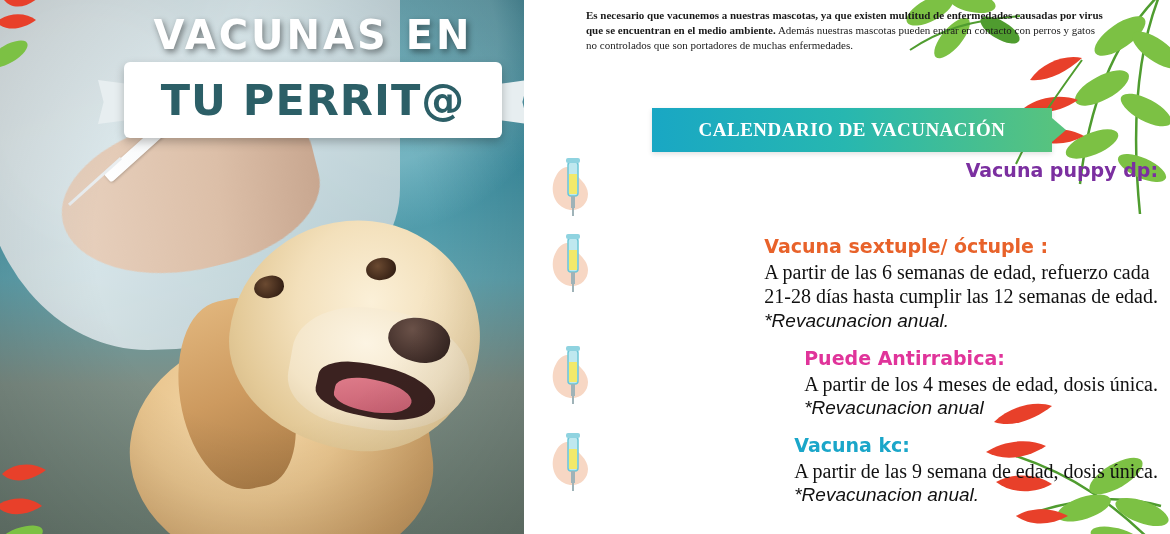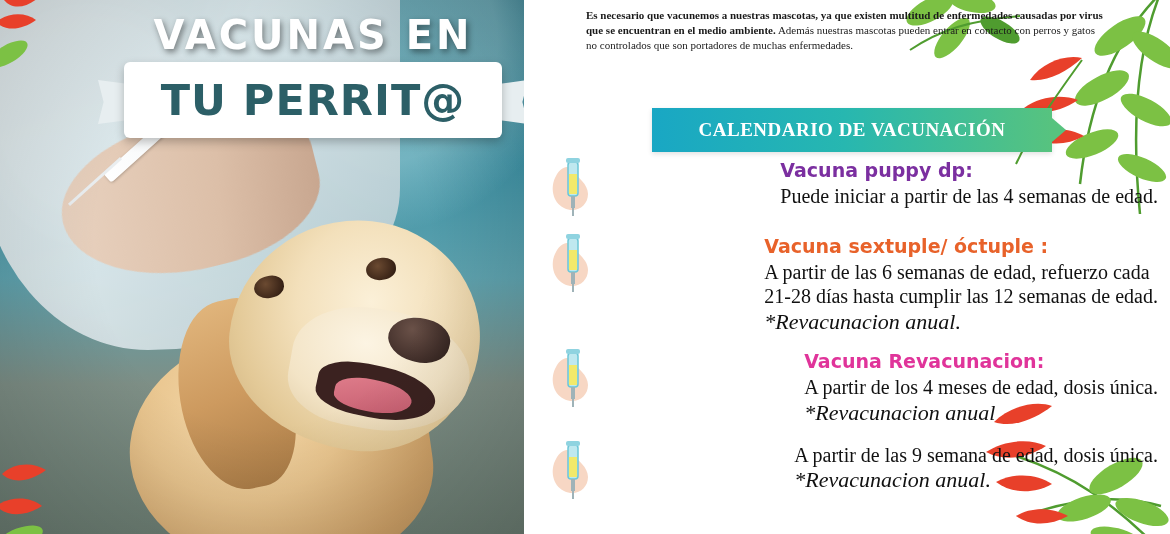--- a/index.html
+++ b/index.html
@@ -314,22 +314,22 @@
     margin: 0 0 2px 0;
     line-height: 1.15;
   }
   .vax-line {
     font-family: "Liberation Serif", serif;
     font-size: 20px;
     color: #111111;
     line-height: 1.22;
   }
   .vax-note {
-    font-family: Liberation Serif, serif;
-    font-size: 22px;
+    font-family: Liberation Sans, sans-serif;
+    font-size: 19px;
     font-style: italic;
     color: #111111;
     line-height: 1.22;
   }
 
   
   .deco { position: absolute; pointer-events: none; }
   .deco-tl { left: -14px; top: -18px; }
   .deco-bl { left: -10px; bottom: -20px; }
   .deco-tr { right: -10px; top: -16px; }
@@ -447,21 +447,20 @@
             <path d="M8 18 C2 28, 4 44, 16 50 C28 56, 40 48, 40 36 C40 26, 30 20, 24 12 C20 6, 12 10, 8 18 Z" fill="#f7d7c4"></path>
             <rect x="20" y="4" width="10" height="34" rx="3" fill="#bfe8ef" stroke="#6cc6d8" stroke-width="1.5"></rect>
             <rect x="21" y="16" width="8" height="20" fill="#f2e96a"></rect>
             <rect x="18" y="0" width="14" height="5" rx="2" fill="#8fd3e0"></rect>
             <rect x="23" y="38" width="4" height="12" fill="#9fb3b8"></rect>
             <rect x="24" y="50" width="2" height="8" fill="#9fb3b8"></rect>
           </svg>
         </div>
         <div class="vax-body">
           <div class="vax-title" style="color:#7b2fa0">Vacuna puppy dp:</div>
-          <div class="vax-line">Puede iniciar a partir de las 4 semanas de edad.</div>
         </div>
       </div>
 
       <div class="vax-item">
         <div class="syringe-icon">
           <svg width="54" height="62" viewBox="0 0 54 62">
             <path d="M8 18 C2 28, 4 44, 16 50 C28 56, 40 48, 40 36 C40 26, 30 20, 24 12 C20 6, 12 10, 8 18 Z" fill="#f7d7c4"></path>
             <rect x="20" y="4" width="10" height="34" rx="3" fill="#bfe8ef" stroke="#6cc6d8" stroke-width="1.5"></rect>
             <rect x="21" y="16" width="8" height="20" fill="#f2e96a"></rect>
             <rect x="18" y="0" width="14" height="5" rx="2" fill="#8fd3e0"></rect>
@@ -482,38 +481,39 @@
           <svg width="54" height="62" viewBox="0 0 54 62">
             <path d="M8 18 C2 28, 4 44, 16 50 C28 56, 40 48, 40 36 C40 26, 30 20, 24 12 C20 6, 12 10, 8 18 Z" fill="#f7d7c4"></path>
             <rect x="20" y="4" width="10" height="34" rx="3" fill="#bfe8ef" stroke="#6cc6d8" stroke-width="1.5"></rect>
             <rect x="21" y="16" width="8" height="20" fill="#f2e96a"></rect>
             <rect x="18" y="0" width="14" height="5" rx="2" fill="#8fd3e0"></rect>
             <rect x="23" y="38" width="4" height="12" fill="#9fb3b8"></rect>
             <rect x="24" y="50" width="2" height="8" fill="#9fb3b8"></rect>
           </svg>
         </div>
         <div class="vax-body">
-          <div class="vax-title" style="color:#e0349a">Vacuna Revacunacion:</div>
+          <div class="vax-title" style="color:#e0349a">Puede Antirrabica:</div>
           <div class="vax-line">A partir de los 4 meses de edad, dosis única.</div>
           <div class="vax-note">*Revacunacion anual</div>
         </div>
       </div>
 
       <div class="vax-item">
         <div class="syringe-icon">
           <svg width="54" height="62" viewBox="0 0 54 62">
             <path d="M8 18 C2 28, 4 44, 16 50 C28 56, 40 48, 40 36 C40 26, 30 20, 24 12 C20 6, 12 10, 8 18 Z" fill="#f7d7c4"></path>
             <rect x="20" y="4" width="10" height="34" rx="3" fill="#bfe8ef" stroke="#6cc6d8" stroke-width="1.5"></rect>
             <rect x="21" y="16" width="8" height="20" fill="#f2e96a"></rect>
             <rect x="18" y="0" width="14" height="5" rx="2" fill="#8fd3e0"></rect>
             <rect x="23" y="38" width="4" height="12" fill="#9fb3b8"></rect>
             <rect x="24" y="50" width="2" height="8" fill="#9fb3b8"></rect>
           </svg>
         </div>
         <div class="vax-body">
+          <div class="vax-title" style="color:#1aa6c9">Vacuna kc:</div>
           <div class="vax-line">A partir de las 9 semana de edad, dosis única.</div>
           <div class="vax-note">*Revacunacion anual.</div>
         </div>
       </div>
 
     </div>
   </div>
 
   <svg class="deco deco-tl" width="70" height="110" viewBox="0 0 70 110">
     <g fill="#e8402a">

